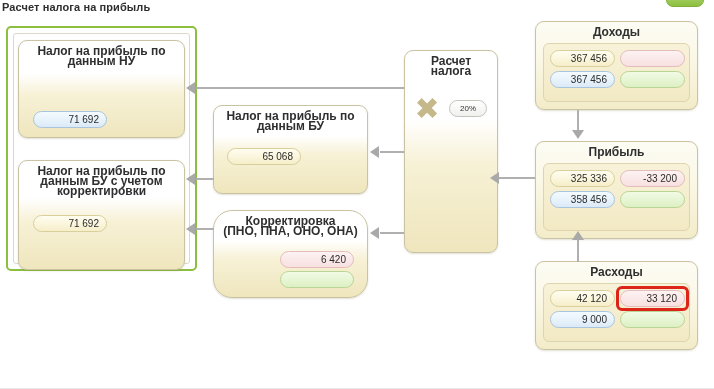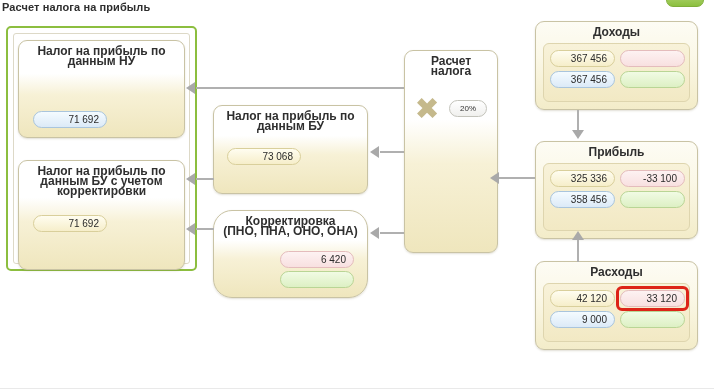--- a/index.html
+++ b/index.html
@@ -228,21 +228,21 @@
     <div class="pill pill-blue pill-wide" style="left:14px; top:70px;">71 692</div>
   </div>
 
   <div class="node plain-head" style="left:18px; top:146px; width:167px; height:110px;margin-top:14px;">
     <div class="node-title">Налог на прибыль по данным БУ с учетом корректировки</div>
     <div class="pill pill-cream pill-wide" style="left:14px; top:54px;">71 692</div>
   </div>
 
   <div class="node plain-head" style="left:213px; top:105px; width:155px; height:89px;">
     <div class="node-title">Налог на прибыль по данным БУ</div>
-    <div class="pill pill-cream pill-wide" style="left:13px; top:42px;">73 068</div>
+    <div class="pill pill-cream pill-wide" style="left:13px; top:42px;">65 068</div>
   </div>
 
   <div class="node plain-head" style="left:213px; top:210px; width:155px; height:88px;border-radius:19px;">
     <div class="node-title">
       <div>Корректировка</div>
       <div>(ПНО, ПНА, ОНО, ОНА)</div>
     </div>
     <div class="pill pill-pink pill-wide" style="left:66px; top:40px;">6 420</div>
     <div class="pill pill-green pill-wide" style="left:66px; top:60px;"></div>
   </div>
@@ -260,21 +260,21 @@
       <div class="pill pill-pink" style="left:76px; top:6px; width:65px;"></div>
       <div class="pill pill-blue" style="left:6px; top:27px; width:65px;">367 456</div>
       <div class="pill pill-green" style="left:76px; top:27px; width:65px;"></div>
     </div>
   </div>
 
   <div class="node" style="left:535px; top:141px; width:163px; height:98px;">
     <div class="node-title">Прибыль</div>
     <div class="rc-body">
       <div class="pill pill-cream" style="left:6px; top:6px; width:65px;text-align:right;">325 336</div>
-      <div class="pill pill-pink" style="left:76px; top:6px; width:65px;">-33 100</div>
+      <div class="pill pill-pink" style="left:76px; top:6px; width:65px;">-33 200</div>
       <div class="pill pill-blue" style="left:6px; top:27px; width:65px;">358 456</div>
       <div class="pill pill-green" style="left:76px; top:27px; width:65px;"></div>
     </div>
   </div>
 
   <div class="node" style="left:535px; top:261px; width:163px; height:89px;">
     <div class="node-title">Расходы</div>
     <div class="rc-body">
       <div class="pill pill-cream" style="left:6px; top:6px; width:65px;">42 120</div>
       <div class="pill pill-pink" style="left:76px; top:6px; width:65px;">33 120</div>

